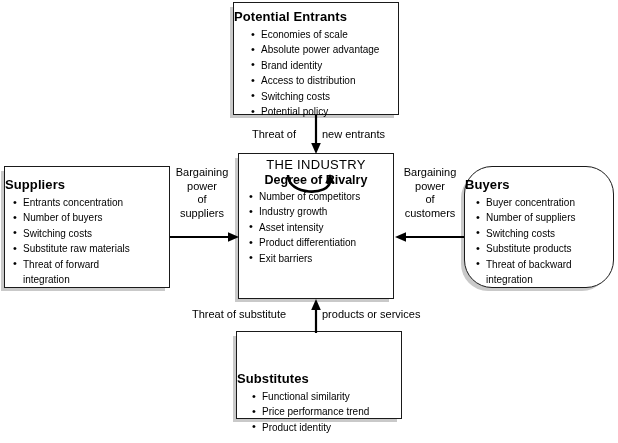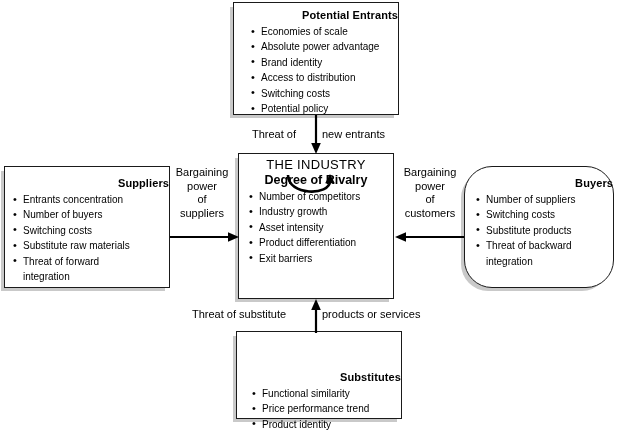--- a/index.html
+++ b/index.html
@@ -19,23 +19,23 @@
   
   .box {
     position: absolute;
     background: #ffffff;
     border: 1.5px solid #1a1a1a;
     box-sizing: border-box;
     box-shadow: -4px 4px 0 -1px #c9c9c9;
     padding: 0;
   }
   .box-title {
-    text-align: right;
+    text-align: left;
     font-weight: bold;
-    font-size: 11px;
+    font-size: 13px;
     color: #000;
     letter-spacing: 0.1px;
   }
   .bullets {
     list-style: none;
     margin: 0;
     padding: 0;
   }
   .bullets li {
     position: relative;
@@ -168,20 +168,21 @@
       <li>Industry growth</li>
       <li>Asset intensity</li>
       <li>Product differentiation</li>
       <li>Exit barriers</li>
     </ul>
   </div>
 
   <div class="box" id="box-buyers">
     <div class="box-title">Buyers</div>
     <ul class="bullets">
+      <li>Buyer concentration</li>
       <li>Number of suppliers</li>
       <li>Switching costs</li>
       <li>Substitute products</li>
       <li>Threat of backward
 integration</li>
     </ul>
   </div>
 
   <div class="box" id="box-substitutes">
     <div class="box-title">Substitutes</div>

